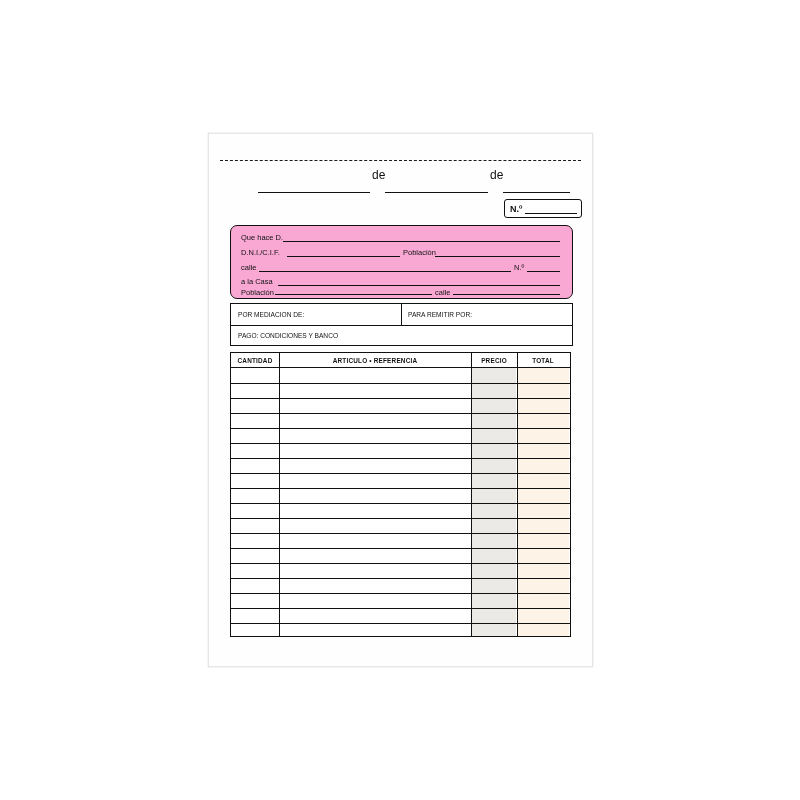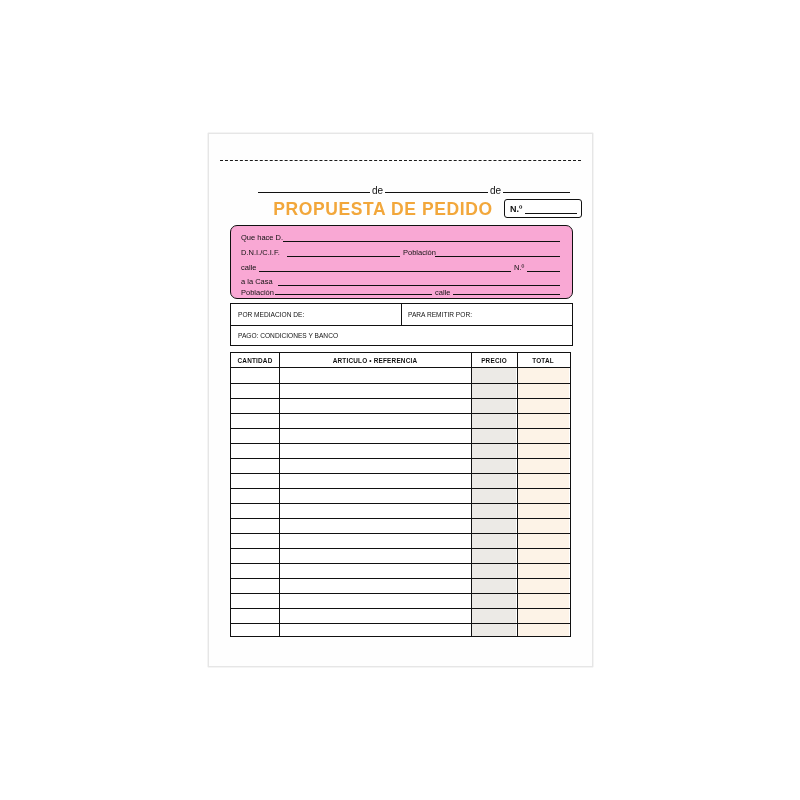--- a/index.html
+++ b/index.html
@@ -45,22 +45,22 @@
     font-size: 8px;
     color: #111;
   }
   .date-row .seg {
     position: absolute;
     bottom: 3px;
     border-bottom: 1px solid #111;
   }
   .date-row .lbl {
     position: absolute;
-    bottom: 1px;
-    font-size: 10px;
+    bottom: 17px;
+    font-size: 12px;
     line-height: 8px;
   }
   
   .title {
     position: absolute;
     left: 60px;
     top: 66px;
     width: 230px;
     text-align: center;
     font-size: 17.5px;
@@ -215,21 +215,20 @@
     <div class="tear-line"></div>
 
     <div class="date-row">
       <div class="seg" style="left:0px; width:112px; height:10px;"></div>
       <div class="lbl" style="left:114px;">de</div>
       <div class="seg" style="left:127px; width:103px; height:10px;"></div>
       <div class="lbl" style="left:232px;">de</div>
       <div class="seg" style="left:245px; width:67px; height:10px;"></div>
     </div>
 
-    <div class="title">PROPUESTA DE PEDIDO</div>
 
     <div class="num-box">
       <span class="num-label">N.º</span>
       <span class="num-rule"></span>
     </div>
 
     <div class="cust-block">
       <span class="fld" style="left:10px; top:7px;">Que hace D.</span>
       <span class="rule" style="left:52px; top:15px; width:277px;"></span>
 

